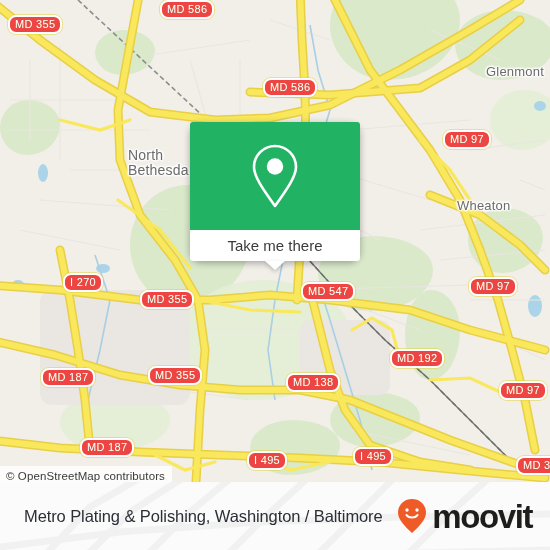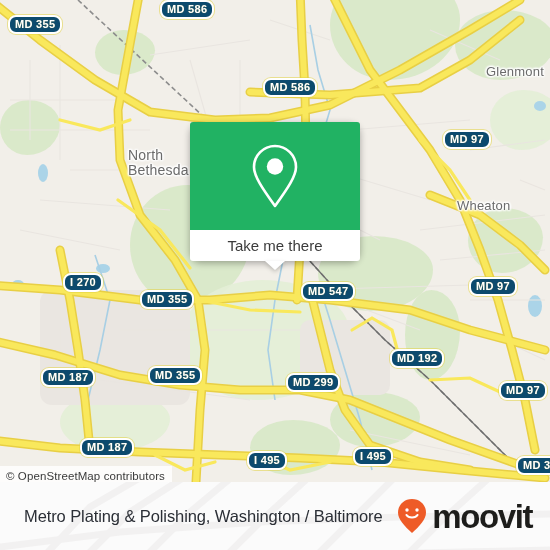--- a/index.html
+++ b/index.html
@@ -38,26 +38,26 @@
       1px 1px 2px #fff, -1px -1px 2px #fff, 1px -1px 2px #fff, -1px 1px 2px #fff;
     white-space:nowrap;
     line-height:1.05;
     letter-spacing:.2px;
     padding-left:40px;
   }
 
   
   .shield{
     position:absolute;
-    background:#0c4a6e;
+    background:#ef4444;
     border:2px solid #ffffff;
     border-radius:8px;
     color:#ffffff;
     font-size:11px;
-    font-weight:bold;
+    font-weight:normal;
     padding:1px 5px 2px 5px;
     line-height:12px;
     white-space:nowrap;
     letter-spacing:.3px;
     text-shadow:0 0 1px rgba(160,150,40,.65);
     box-shadow:0 0 0 1px rgba(225,210,70,.55);
   }
 
   
   .card{
@@ -233,21 +233,21 @@
     <div class="shield" style="left:8px;top:15px;">MD 355</div>
     <div class="shield" style="left:160px;top:0px;">MD 586</div>
     <div class="shield" style="left:263px;top:78px;">MD 586</div>
     <div class="shield" style="left:443px;top:130px;">MD 97</div>
     <div class="shield" style="left:469px;top:277px;">MD 97</div>
     <div class="shield" style="left:27px;top:273px;margin-left:36px;">I 270</div>
     <div class="shield" style="left:140px;top:290px;">MD 355</div>
     <div class="shield" style="left:264px;top:282px;margin-left:37px;">MD 547</div>
     <div class="shield" style="left:41px;top:368px;">MD 187</div>
     <div class="shield" style="left:148px;top:366px;">MD 355</div>
-    <div class="shield" style="left:286px;top:373px;">MD 299</div>
+    <div class="shield" style="left:286px;top:373px;">MD 138</div>
     <div class="shield" style="left:390px;top:349px;">MD 192</div>
     <div class="shield" style="left:499px;top:381px;">MD 97</div>
     <div class="shield" style="left:80px;top:438px;">MD 187</div>
     <div class="shield" style="left:247px;top:451px;">I 495</div>
     <div class="shield" style="left:353px;top:447px;">I 495</div>
     <div class="shield" style="left:516px;top:456px;">MD 39</div>
 
     <div class="card">
       <div class="card-img">
         <svg width="54" height="66" viewBox="0 0 54 66">

